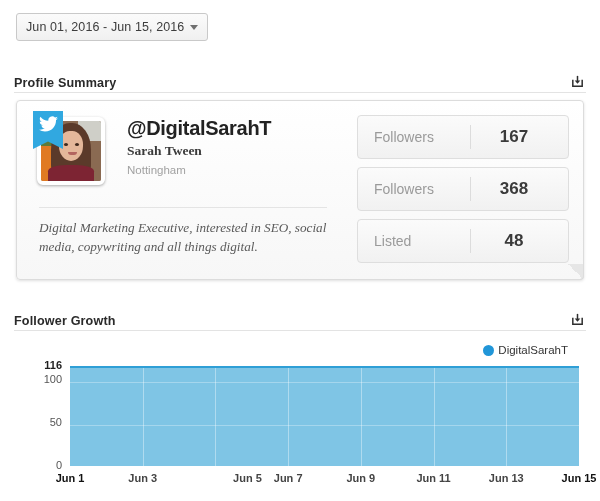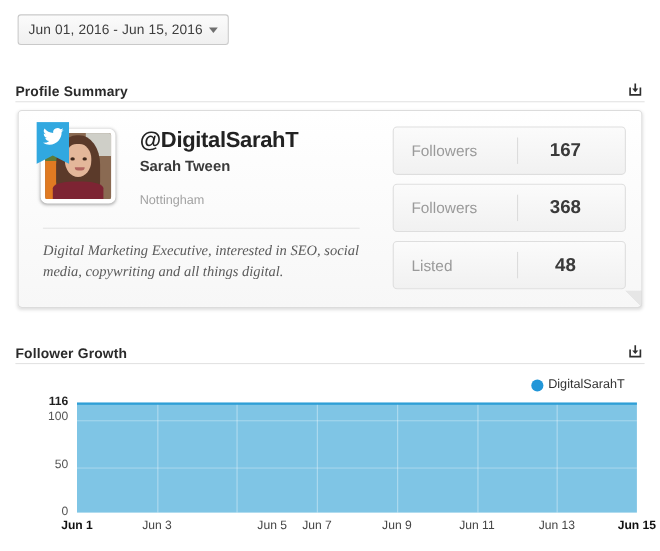--- a/index.html
+++ b/index.html
@@ -107,24 +107,24 @@
     padding-top: 5px;
   }
 
   .names { position: absolute; left: 110px; top: 16px; }
   .handle {
     font-size: 20px; font-weight: bold; color: #222; letter-spacing: -.3px;
     line-height: 1.1;
   }
   .fullname {
     font-size: 13.5px; font-weight: bold; color: #3a3a3a;
-    margin-top: 4px; line-height: 1.2;
+    margin-top: 4px; line-height: 1.2; font-family: Liberation Serif, serif;
   }
   .location {
-    font-size: 11.5px; color: #a2a2a2; margin-top: 17px;
+    font-size: 11.5px; color: #a2a2a2; margin-top: 5px;
   }
   .card-divider {
     position: absolute; left: 22px; top: 106px; width: 288px; height: 1px;
     background: #e4e4e4;
   }
   .bio {
     position: absolute; left: 22px; top: 118px; width: 300px;
     font-family: "Liberation Serif", serif;
     font-style: italic; font-size: 13.2px; color: #5a5a5a;
     line-height: 1.42;
@@ -171,21 +171,21 @@
   }
   .vgrid { position: absolute; top: 0; bottom: 0; width: 1px; background: rgba(255,255,255,.38); }
   .hgrid { position: absolute; left: 0; right: 0; height: 1px; background: rgba(255,255,255,.30); }
   .ytick {
     position: absolute; right: 540px; text-align: right; width: 40px;
     font-size: 11px; color: #555;
   }
   .ytick.bold { font-weight: bold; color: #1f1f1f; }
   .xtick {
     position: absolute; font-size: 11px; color: #444;
-    transform: translateX(-50%); white-space: nowrap;
+    transform: translateX(-50%); white-space: nowrap; font-weight: bold;
   }
   .xtick.bold { font-weight: bold; color: #111; }
 </style>
 </head>
 <body>
 
 <div class="page">
 
   <div class="daterange">
     <span class="daterange-label">Jun 01, 2016 - Jun 15, 2016</span>

